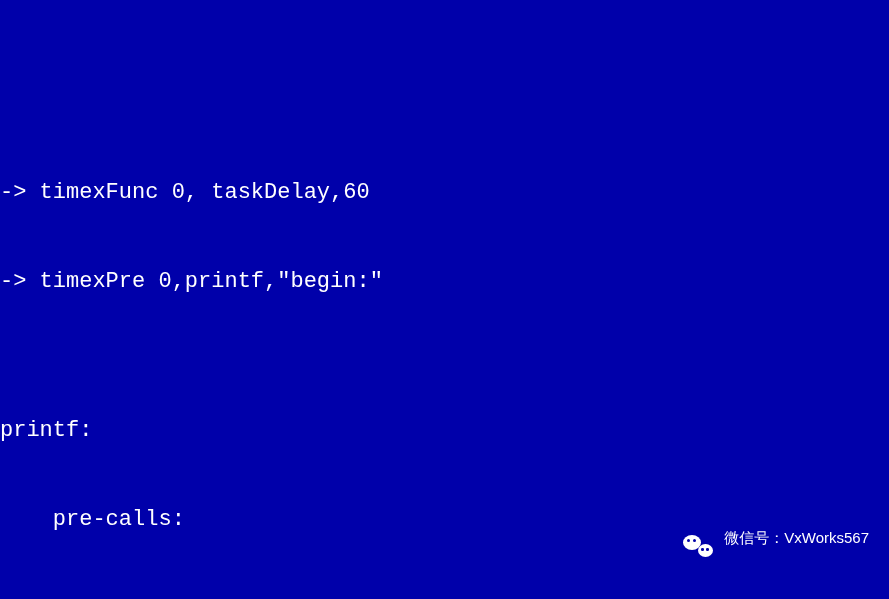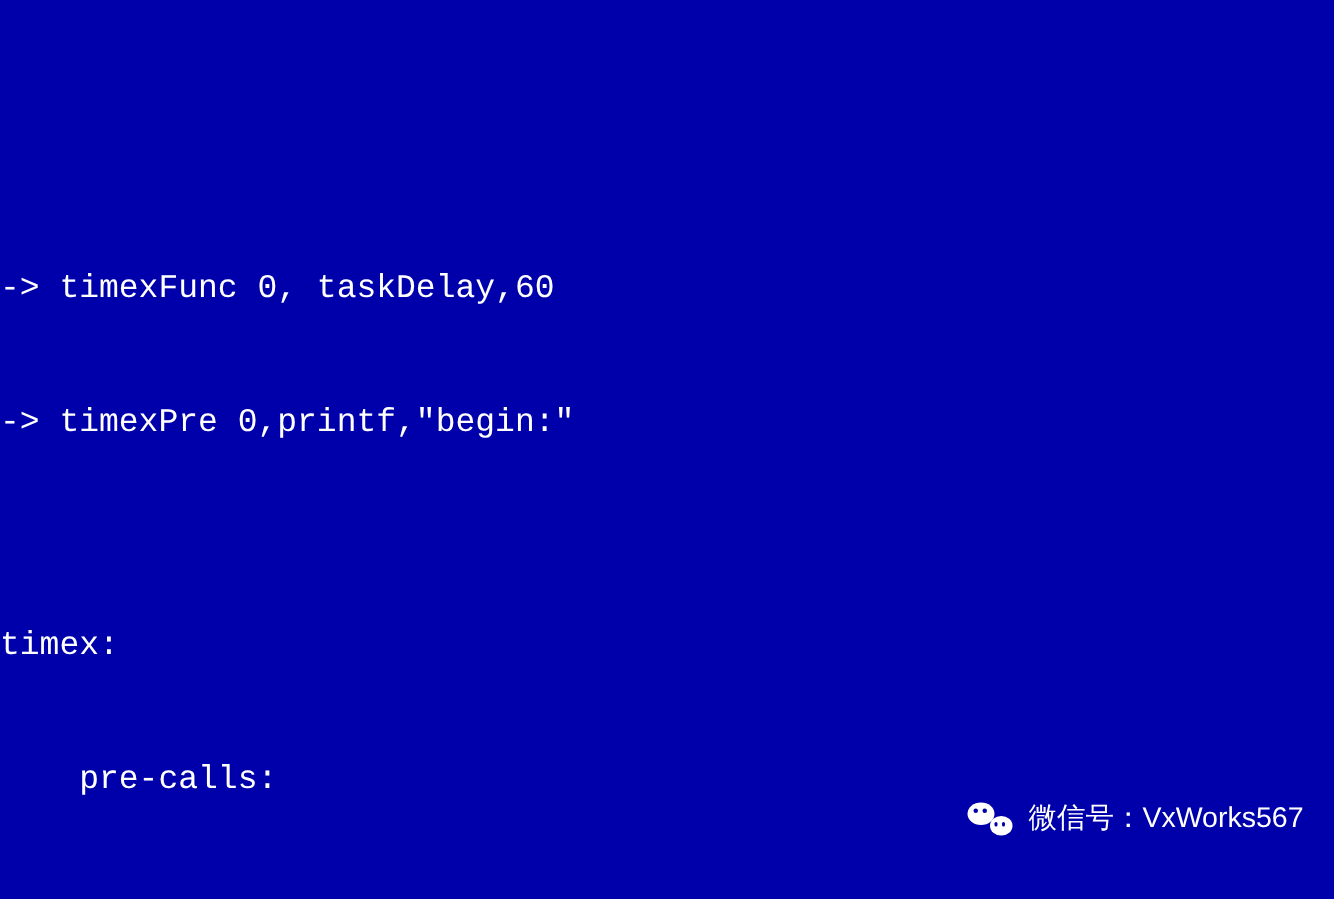--- a/index.html
+++ b/index.html
@@ -24,25 +24,24 @@
       height: 100%;
     }
     .line {
       white-space: pre;
     }
     .watermark {
       position: absolute;
       bottom: 35px;
       right: 20px;
       display: flex;
-      align-items: center;
       gap: 8px;
       color: #FFFFFF;
       font-family: Arial, sans-serif;
-      font-size: 19px;
+      font-size: 15px;
     }
     .wechat-icon {
       width: 36px;
       height: 36px;
       border-radius: 50%;
       display: flex;
       align-items: center;
       justify-content: center;
       position: relative;
     }
@@ -94,21 +93,21 @@
   </style>
 </head>
 <body>
 
 
 
 <div class="terminal">
   <div class="line">-&gt; timexFunc 0, taskDelay,60</div>
   <div class="line">-&gt; timexPre 0,printf,"begin:"</div>
   <div class="line"></div>
-  <div class="line">timex:</div>
+  <div class="line">printf:</div>
   <div class="line">    pre-calls:</div>
   
   <div class="line"></div>
   
   
   
   <div class="line"></div>
   
   
   

